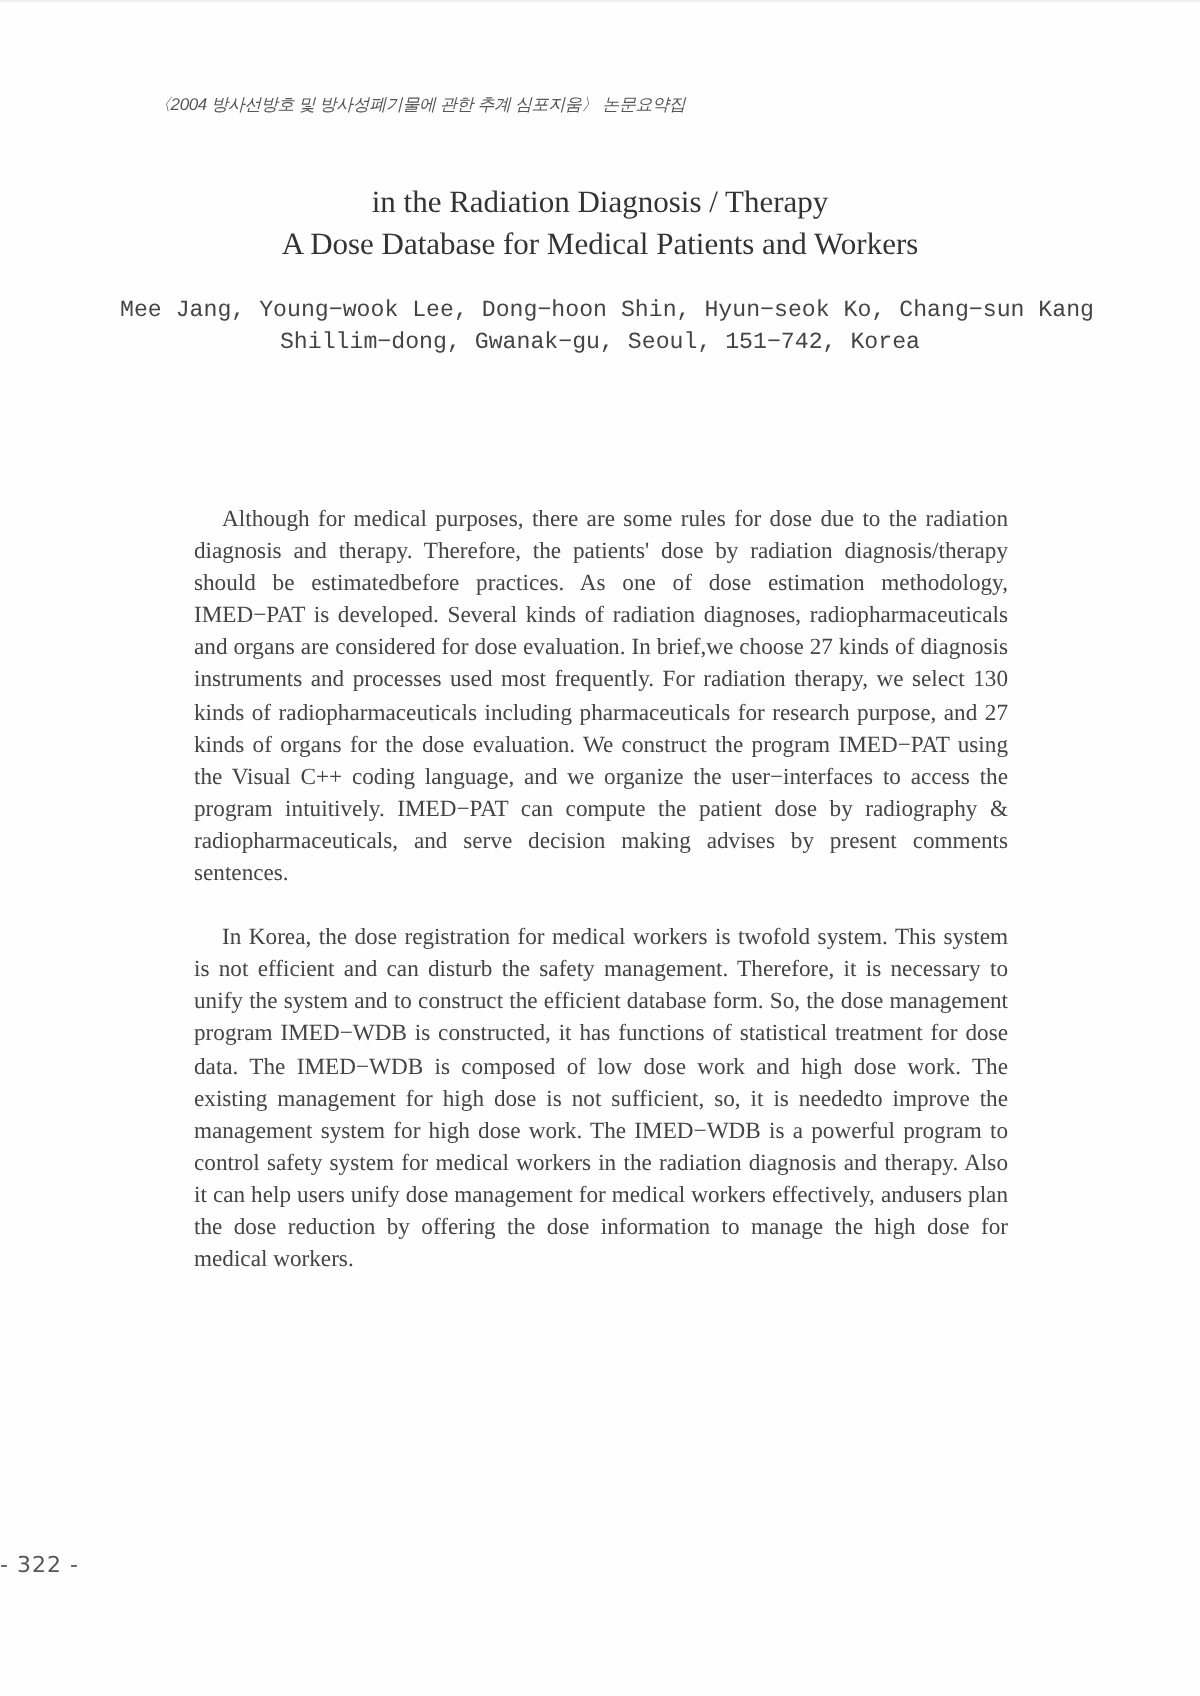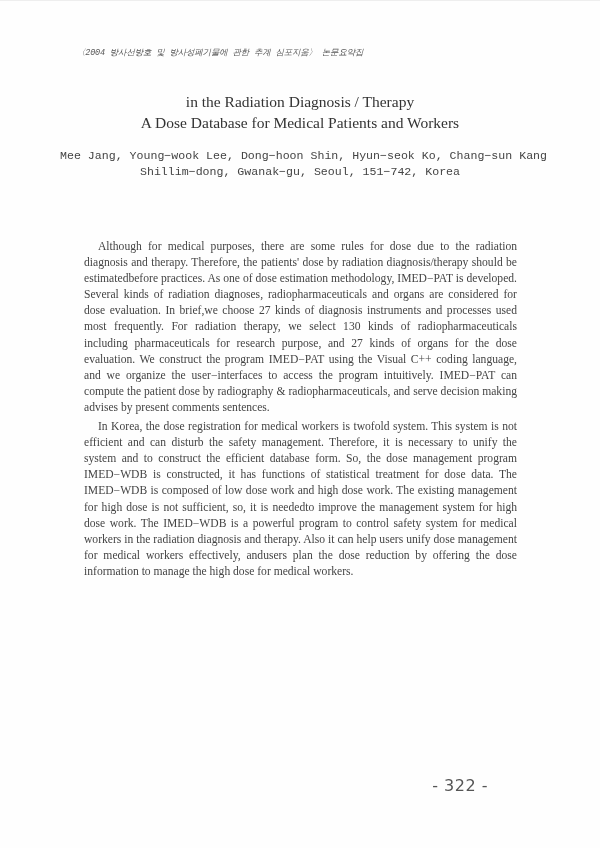--- a/index.html
+++ b/index.html
@@ -7,21 +7,21 @@
     width: 600px; height: 848px; background: #ffffff; position: relative; overflow: hidden;
     font-family: "DejaVu Serif", "Liberation Serif", serif; color: #3a3a3a;
   }
   .page {
     position: absolute; left: 0; top: 0; width: 600px; height: 848px;
     background: #fefefe;
     border-top: 1px solid #eee;
   }
   .running-header {
     position: absolute; left: 77px; top: 46px; width: 460px;
-    font-family: Liberation Mono, monospace;
+    font-family: Liberation Sans, sans-serif;
     font-size: 8.5px; font-style: italic; color: #555; letter-spacing: -0.2px;
     white-space: nowrap;
   }
   .title {
     position: absolute; left: 60px; top: 90px; width: 480px; text-align: center;
     font-family: "Liberation Serif", "DejaVu Serif", serif;
     font-size: 15.5px; line-height: 21px; color: #333;
   }
   .title div { white-space: nowrap; }
   .authors {
@@ -29,25 +29,25 @@
     font-family: Liberation Mono, monospace;
     font-size: 11.6px; line-height: 16px; color: #444;
   }
   .authors div { white-space: nowrap; }
   .abstract {
     position: absolute; left: 81px; top: 235px; width: 439px;
     font-family: "Liberation Serif", "DejaVu Serif", serif;
     font-size: 11.6px; line-height: 16.1px; color: #444;
     text-align: justify;
   }
-  .abstract p { margin: 3px; text-indent: 14px; }
+  .abstract p { margin: 16px; text-indent: 14px; }
   .page-number {
-    position: absolute; left: 0; top: 775px; width: 488px; text-align: right;
+    position: absolute; left: 0; top: 775px; width: 488px; text-align: left;
     font-family: "DejaVu Sans", "Liberation Sans", sans-serif;
-    font-size: 16px; color: #555; letter-spacing: 0.5px;
+    font-size: 11px; color: #555; letter-spacing: 0.5px;
   }
 </style>
 </head>
 <body>
 
 <div class="page">
   <div class="running-header">〈2004 방사선방호 및 방사성폐기물에 관한 추계 심포지움〉 논문요약집</div>
 
   <div class="title">
     <div>in the Radiation Diagnosis / Therapy</div>

